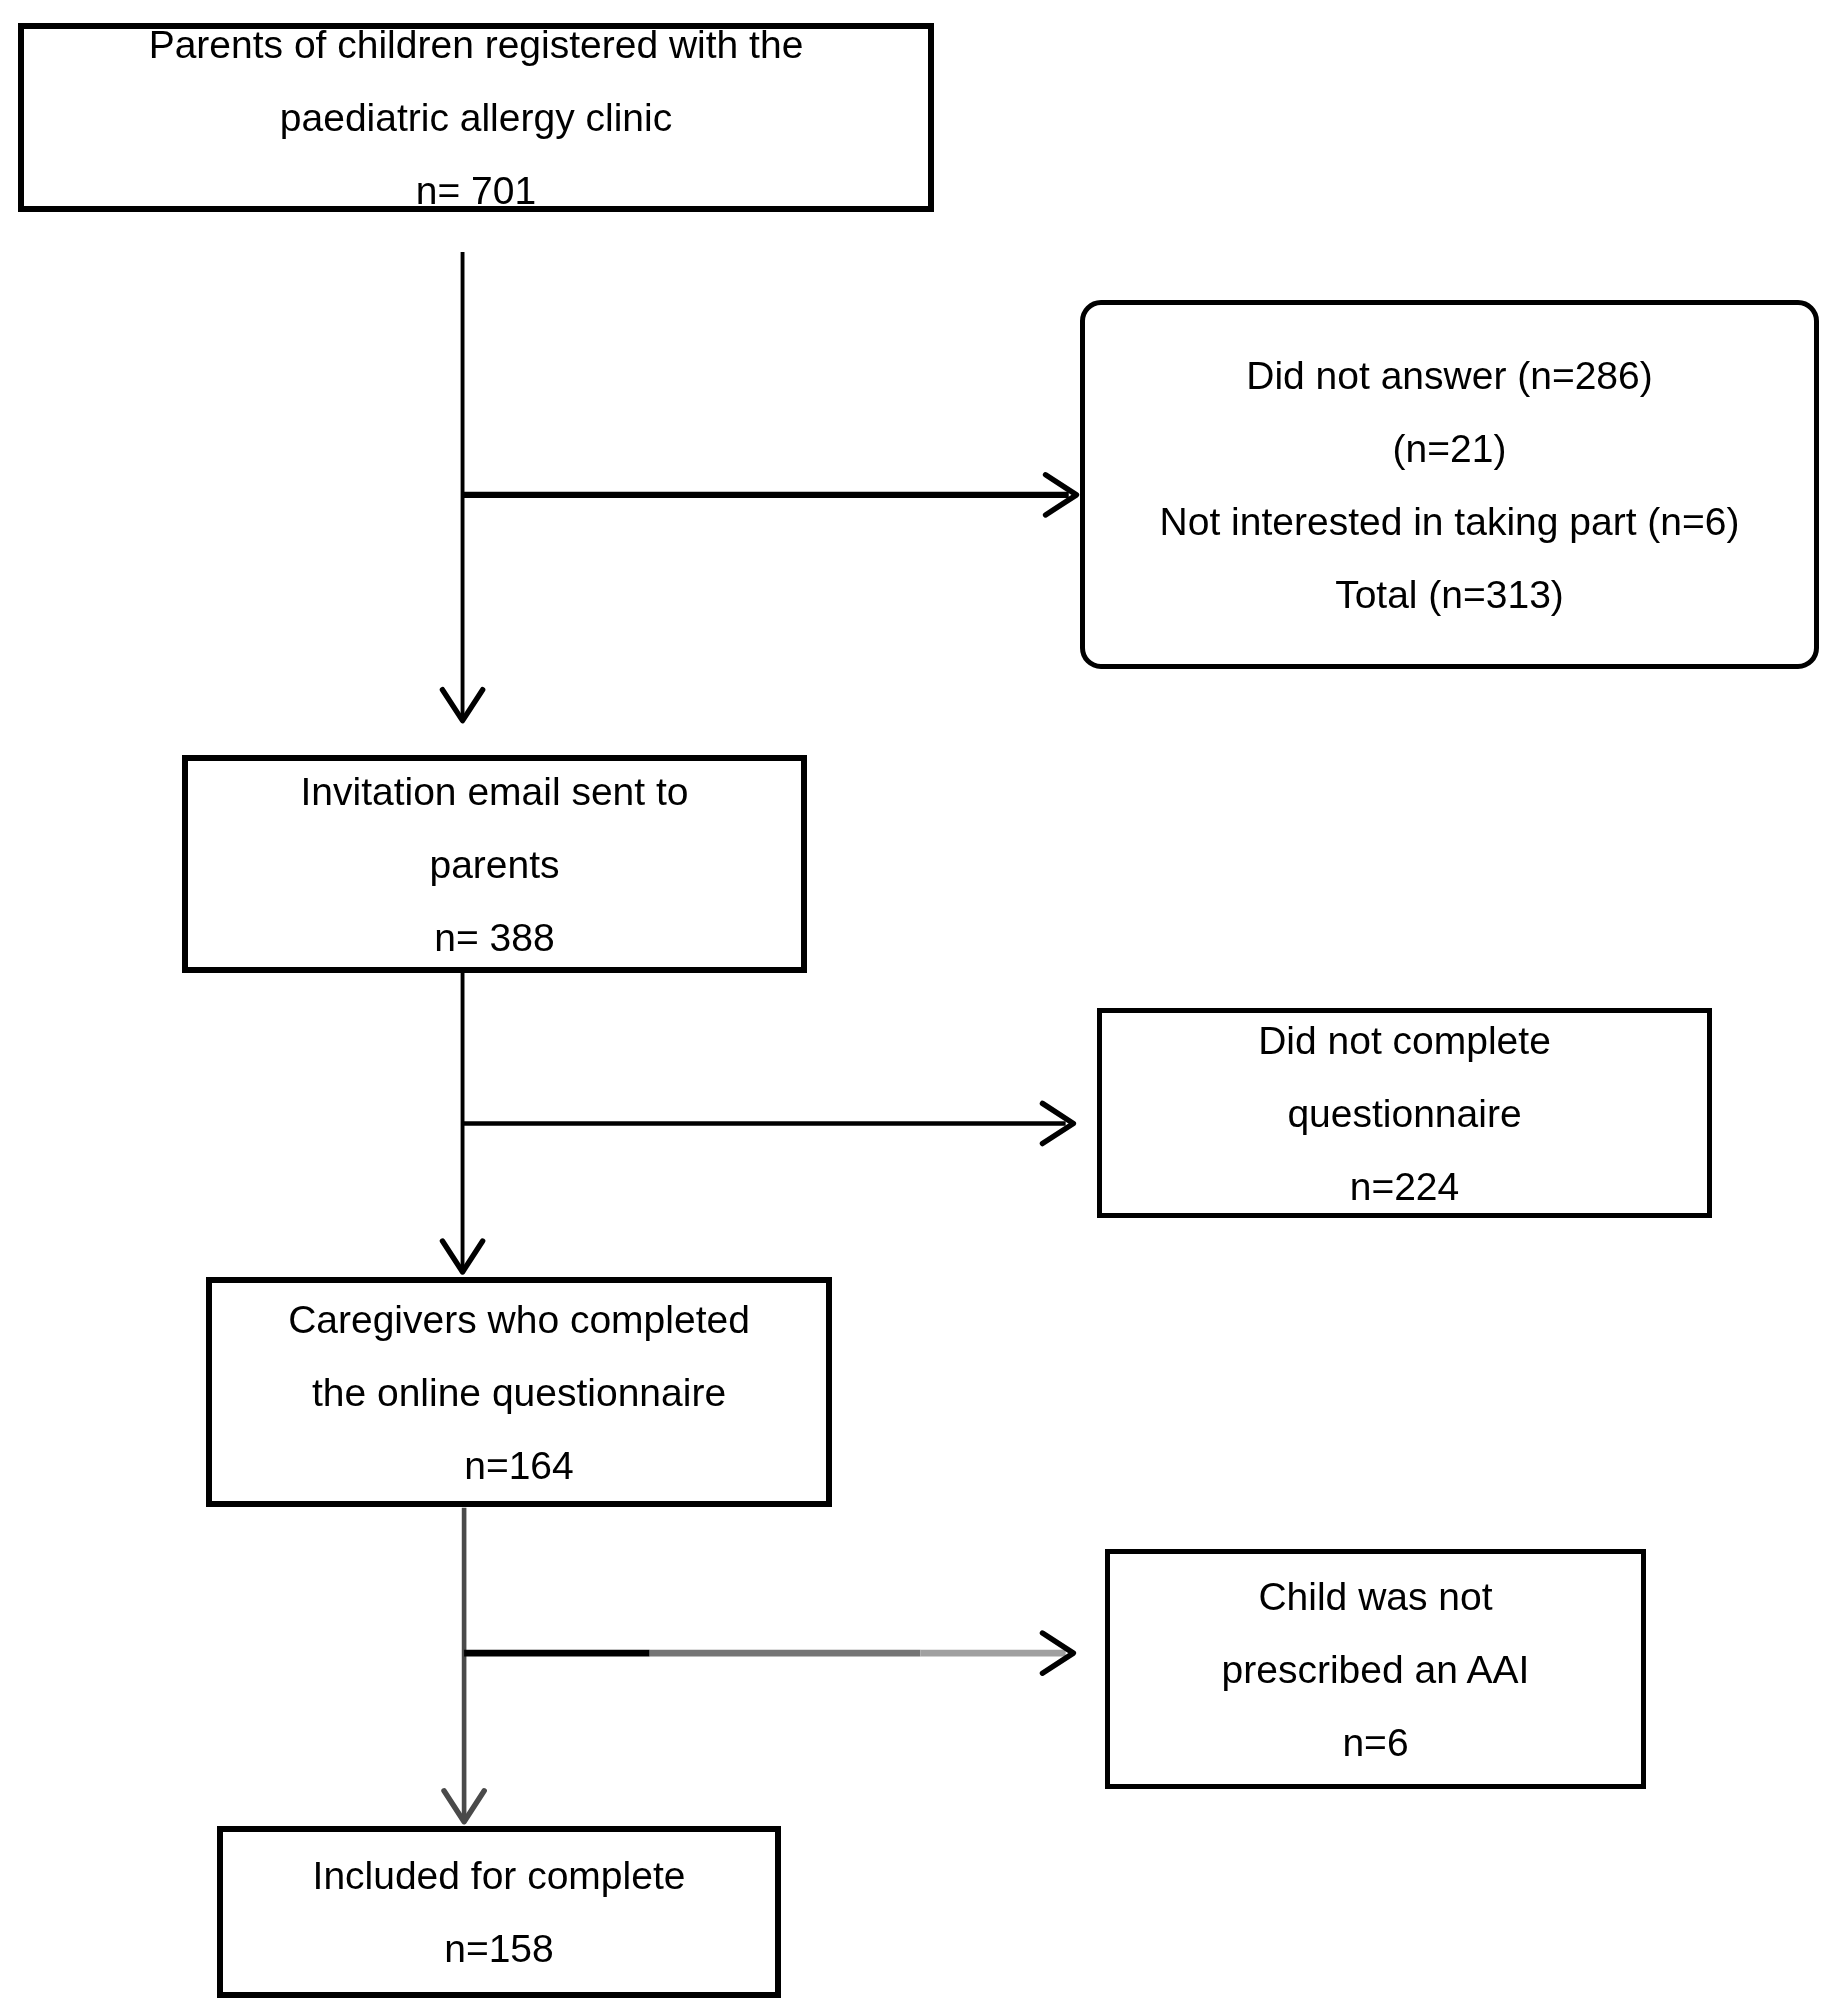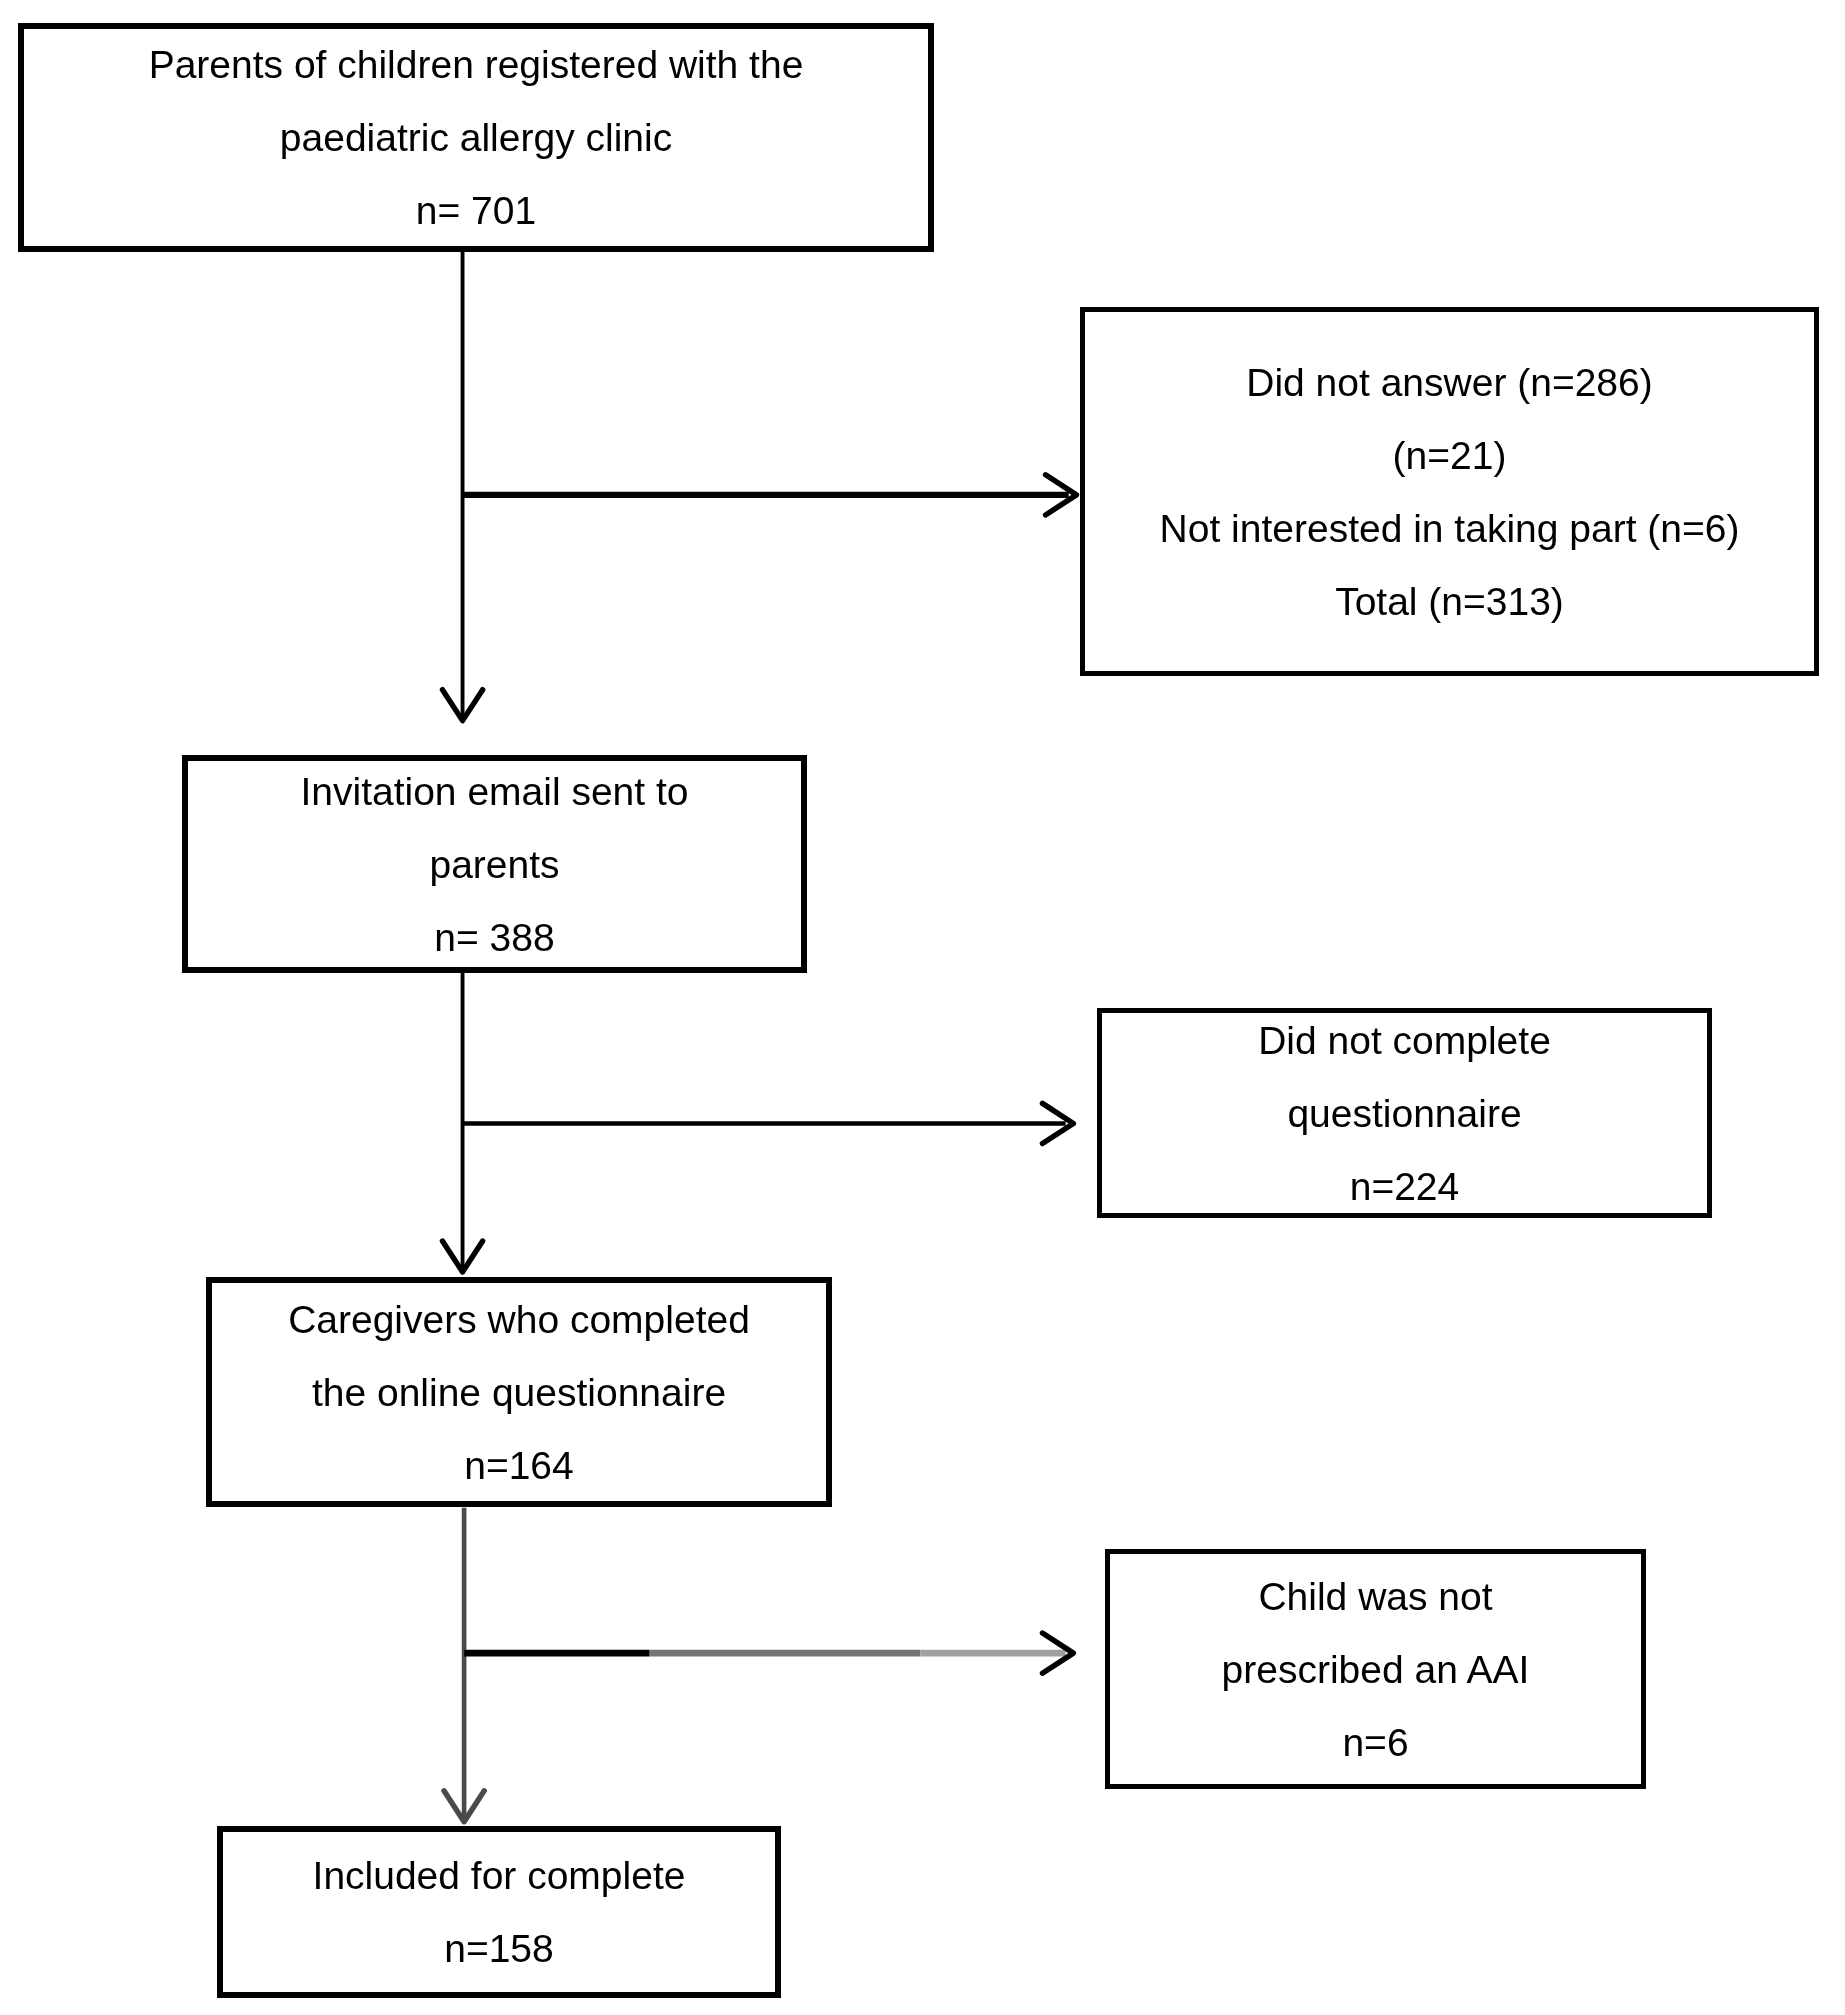--- a/index.html
+++ b/index.html
@@ -33,26 +33,26 @@
     text-align: center;
   }
   .box.main  { border: 6.2px solid #000000; }
   .box.side  { border: 5.4px solid #000000; }
   .box .line {
     font-size: 39px;
     line-height: 73px;
     white-space: nowrap;
   }
   
-  #box-registered { left: 18px;   top: 23px;   width: 916px; height: 229px; }
+  #box-registered { left: 18px;   top: 23px;   width: 916px; height: 189px; }
   #box-invited    { left: 182px;  top: 727px;  width: 625px;  height: 218px; margin-top: 28px; }
   #box-completed  { left: 206px;  top: 1277px; width: 626px;  height: 230px; align-items: center; }
   #box-analysis   { left: 217px;  top: 1826px; width: 564px;  height: 172px; }
   
-  #box-exclusion-1 { left: 1080px; top: 307px;  width: 739px; height: 369px; }
+  #box-exclusion-1 { left: 1080px; top: 300px;  width: 739px; height: 369px; border-radius: 21px; }
   #box-exclusion-2 { left: 1077px; top: 1008px; width: 615px; height: 210px; margin-left: 20px; }
   #box-exclusion-3 { left: 1077px; top: 1549px; width: 541px; height: 240px; margin-left: 28px; }
 </style>
 </head>
 <body>
 
 <div class="canvas">
 
   <svg class="connectors" viewBox="0 0 2387 2606" xmlns="http://www.w3.org/2000/svg">
 

